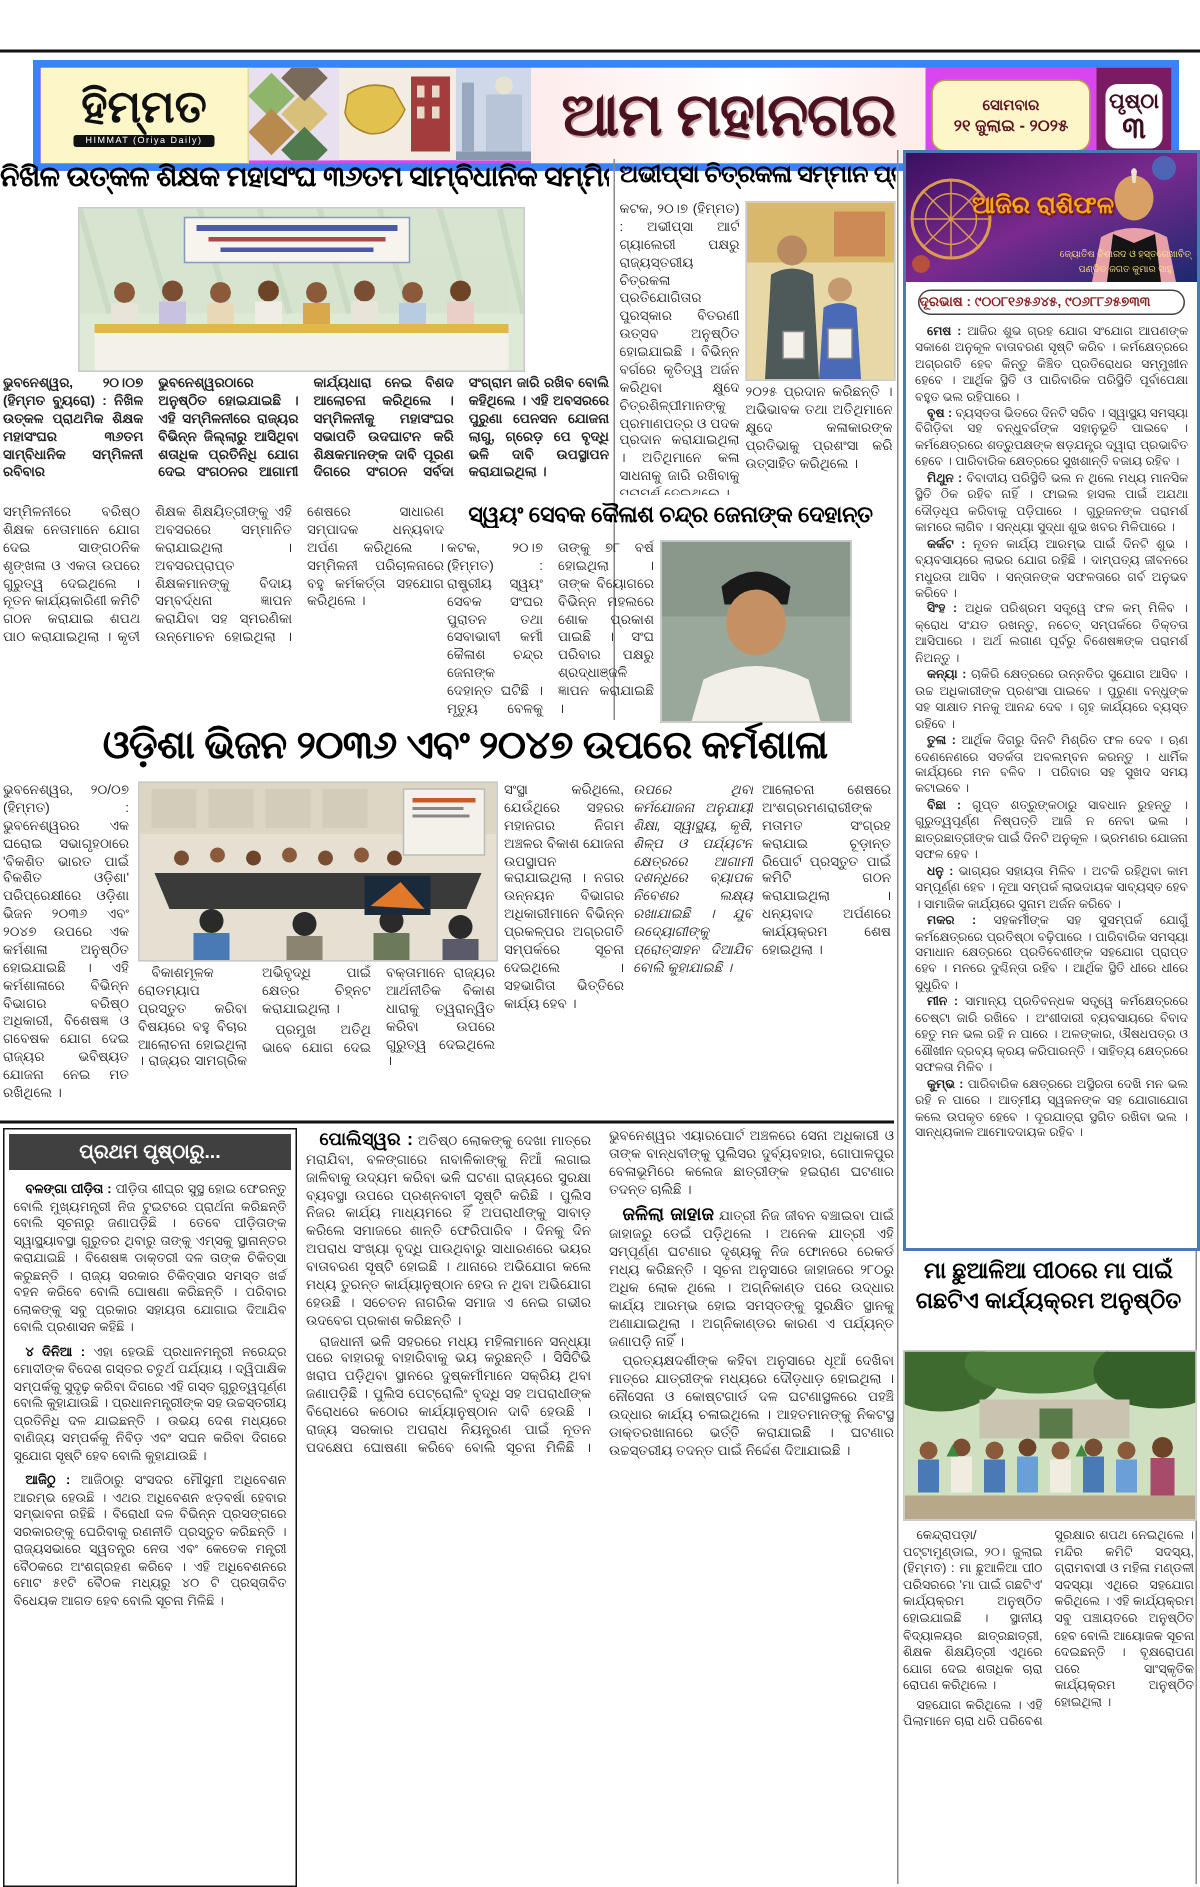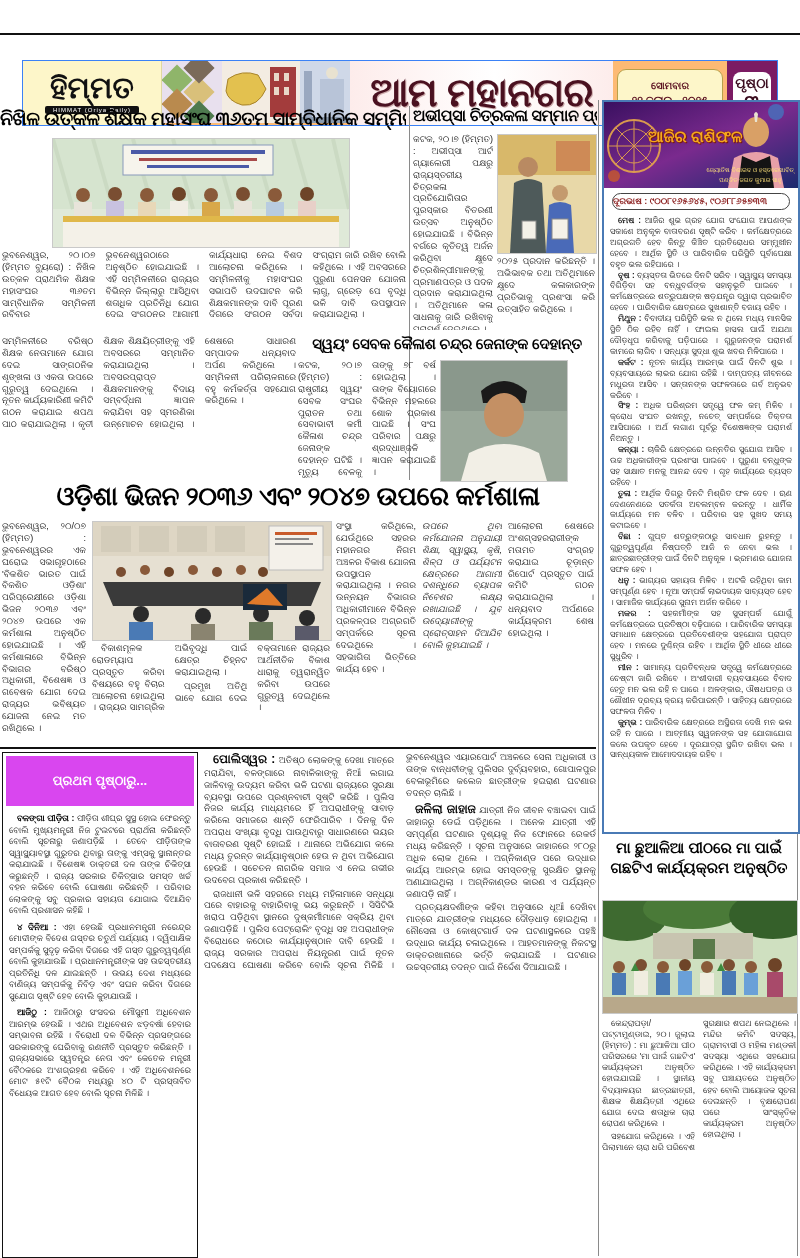--- a/index.html
+++ b/index.html
@@ -2,21 +2,21 @@
 <html><head>
 <meta charset="utf-8">
 <style>
   html,body{margin:0;padding:0;background:#ffffff;}
   #page{position:relative;width:800px;height:1258px;background:#ffffff;overflow:hidden;
         font-family:"Liberation Sans","DejaVu Sans",sans-serif;color:#1b1b1b;}
   .abs{position:absolute;}
   .rule{background:#111;}
   .vrule{background:#8a8a8a;}
   
-  .masthead{display:flex;border:1px solid #3b82f6;background:#fdba74;overflow:hidden;margin-top:20px;}
+  .masthead{display:flex;border:5px solid #3b82f6;background:#d946ef;overflow:hidden;}
   .logo{width:138px;background:#fdf6c9;display:flex;flex-direction:column;align-items:center;justify-content:center;border-right:1px solid #e0d8a0;}
   .logo-title{font-size:30px;font-weight:bold;color:#111;line-height:1;}
   .logo-sub{margin-top:3px;background:#111;color:#fff;font-size:6px;padding:1px 8px;letter-spacing:1px;border-radius:2px;}
   .collage{width:188px;height:100%;}
   .title-wrap{flex:1;display:flex;align-items:center;justify-content:center;
      background:linear-gradient(90deg,#fdeceb 0%,#ffffff 55%,#fdeceb 100%);}
   .paper-title{font-size:40px;font-weight:bold;color:#4a1120;letter-spacing:-1px;text-shadow:1px 1px 0 #caa;}
   .datebox{width:104px;margin:8px 4px;background:#fdf6c9;border:1px solid #b9a14a;border-radius:9px;
      display:flex;flex-direction:column;align-items:center;justify-content:center;color:#5a1020;font-weight:bold;}
   .datebox .d1{font-size:10px;} .datebox .d2{font-size:11px;margin-top:2px;}
@@ -27,28 +27,28 @@
   .headline{font-weight:bold;color:#000;text-align:center;white-space:nowrap;overflow:hidden;}
   .h-left{font-size:19px;letter-spacing:-0.5px;}
   .h-abh{font-size:16px;letter-spacing:-0.5px;}
   .h-death{font-size:15px;letter-spacing:-0.3px;}
   .h-ws{font-size:26px;letter-spacing:-0.5px;}
   .h-maa{font-size:15px;white-space:normal;line-height:1.3;}
   .body-txt{font-size:9px;line-height:1.32;text-align:justify;overflow:hidden;color:#222;}
   .body-txt p{margin:0 0 2px 0;text-indent:9px;}
   .cols2{column-count:2;column-gap:10px;}
   .cols3{column-count:3;column-gap:10px;}
-  .cols4{column-count:4;column-gap:10px;}
+  .cols4{column-count:4;column-gap:10px;font-weight:bold;}
   .lead{font-weight:bold;font-size:12px;color:#000;}
   .lead-sm{font-weight:bold;color:#000;}
   .photo{overflow:hidden;border:1px solid #c9c9c9;background:#ddd;}
   .photo svg{display:block;}
   
   .fpbox{border:1px solid #111;background:#fff;overflow:hidden;}
-  .fpbox-head{background:#d946ef;color:#fff;font-weight:bold;font-size:13px;text-align:center;padding:17px 0;margin:3px;}
+  .fpbox-head{background:#404040;color:#fff;font-weight:bold;font-size:13px;text-align:center;padding:4px 0;margin:3px;}
   .fpbox-body{padding:4px 6px;font-size:8.6px;line-height:1.34;text-align:justify;overflow:hidden;}
   .fpbox-body p{margin:0 0 5px 0;text-indent:8px;}
   
   .rbox{border:2px solid #4a7ab5;background:#fff;overflow:hidden;}
   .rbanner{position:relative;width:100%;height:86px;overflow:hidden;}
   .rtitle{position:absolute;left:44px;top:26px;font-size:16px;font-weight:bold;color:#f6a81c;
           text-shadow:0 0 2px #7a1a10,1px 1px 0 #7a1a10;letter-spacing:0;}
   .rcred{position:absolute;right:4px;bottom:4px;text-align:center;color:#ffe27a;font-size:6.3px;line-height:1.5;}
   .rphone{margin:5px 8px 3px 8px;border:1px solid #444;border-radius:11px;text-align:left;
           font-size:9px;font-weight:bold;color:#8b1e1e;padding:2px 0;}
@@ -173,21 +173,21 @@
       <rect width="126" height="120" fill="#9aa89a"></rect>
       <rect x="0" y="0" width="126" height="50" fill="#8a988c"></rect>
       <g>
         <path d="M40 30 Q63 10 86 30 L84 42 L42 42 Z" fill="#1a1a1a"></path>
         <ellipse cx="63" cy="54" rx="20" ry="22" fill="#c49064"></ellipse>
         <path d="M20 120 L28 92 Q63 74 98 92 L106 120 Z" fill="#f2efe6"></path>
       </g>
     </svg>
   </div>
 
-  <div class="abs headline h-ws" style="left:0;top:481px;width:596px;">ଓଡ଼ିଶା ଭିଜନ ୨୦୩୬ ଏବଂ ୨୦୪୭ ଉପରେ କର୍ମଶାଳା</div>
+  <div class="abs headline h-ws" style="left:12px;top:481px;width:596px;">ଓଡ଼ିଶା ଭିଜନ ୨୦୩୬ ଏବଂ ୨୦୪୭ ଉପରେ କର୍ମଶାଳା</div>
   <div class="abs body-txt" style="left:2px;top:521px;width:84px;height:224px;">ଭୁବନେଶ୍ୱର, ୨୦/୦୭ (ହିମ୍ମତ) : ଭୁବନେଶ୍ୱରର ଏକ ଘରୋଇ ସଭାଗୃହଠାରେ 'ବିକଶିତ ଭାରତ ପାଇଁ ବିକଶିତ ଓଡ଼ିଶା' ପରିପ୍ରେକ୍ଷୀରେ ଓଡ଼ିଶା ଭିଜନ ୨୦୩୬ ଏବଂ ୨୦୪୭ ଉପରେ ଏକ କର୍ମଶାଳା ଅନୁଷ୍ଠିତ ହୋଇଯାଇଛି । ଏହି କର୍ମଶାଳାରେ ବିଭିନ୍ନ ବିଭାଗର ବରିଷ୍ଠ ଅଧିକାରୀ, ବିଶେଷଜ୍ଞ ଓ ଗବେଷକ ଯୋଗ ଦେଇ ରାଜ୍ୟର ଭବିଷ୍ୟତ ଯୋଜନା ନେଇ ମତ ରଖିଥିଲେ ।</div>
   <div class="abs photo" style="left:92px;top:521px;width:238px;height:118px;">
     <svg width="238" height="118" viewBox="0 0 238 118" preserveAspectRatio="none">
       <rect width="238" height="118" fill="#e6e0d2"></rect>
       <rect x="0" y="0" width="238" height="34" fill="#ded6c4"></rect>
       <g opacity="0.7">
           <rect x="8" y="4" width="30" height="26" fill="#cfc8b6"></rect>
           <rect x="46" y="4" width="30" height="26" fill="#cfc8b6"></rect>
           <rect x="84" y="4" width="30" height="26" fill="#cfc8b6"></rect>
           <rect x="122" y="4" width="30" height="26" fill="#cfc8b6"></rect>
@@ -217,21 +217,21 @@
       <rect x="150" y="62" width="44" height="26" fill="#1a2a3a"></rect>
       <path d="M154 82 L174 66 L190 84 Z" fill="#e07a2a"></path>
     </svg>
   </div>
   <div class="abs body-txt cols3" style="left:92px;top:643px;width:238px;height:102px;">
     <p><span>ବିକାଶମୂଳକ ରୋଡମ୍ୟାପ ପ୍ରସ୍ତୁତ କରିବା ବିଷୟରେ ବହୁ ବିଚାର ଆଲୋଚନା ହୋଇଥିଲା । ରାଜ୍ୟର ସାମଗ୍ରିକ ଅଭିବୃଦ୍ଧି ପାଇଁ କ୍ଷେତ୍ର ଚିହ୍ନଟ କରାଯାଇଥିଲା ।</span></p>
     <p><span>ପ୍ରମୁଖ ଅତିଥି ଭାବେ ଯୋଗ ଦେଇ ବକ୍ତାମାନେ ରାଜ୍ୟର ଆର୍ଥନୀତିକ ବିକାଶ ଧାରାକୁ ତ୍ୱରାନ୍ୱିତ କରିବା ଉପରେ ଗୁରୁତ୍ୱ ଦେଇଥିଲେ ।</span></p>
   </div>
   <div class="abs body-txt" style="left:336px;top:521px;width:80px;height:224px;">ସଂସ୍ଥା କରିଥିଲେ, ଯେଉଁଥିରେ ସହରର ମହାନଗର ନିଗମ ଅଞ୍ଚଳର ବିକାଶ ଯୋଜନା ଉପସ୍ଥାପନ କରାଯାଇଥିଲା । ନଗର ଉନ୍ନୟନ ବିଭାଗର ଅଧିକାରୀମାନେ ବିଭିନ୍ନ ପ୍ରକଳ୍ପର ଅଗ୍ରଗତି ସମ୍ପର୍କରେ ସୂଚନା ଦେଇଥିଲେ । ସହଭାଗିତା ଭିତ୍ତିରେ କାର୍ଯ୍ୟ ହେବ ।</div>
   <div class="abs body-txt" style="left:422px;top:521px;width:80px;height:224px;font-style:italic;">ଉପରେ ଥିବା କର୍ମଯୋଜନା ଅନୁଯାୟୀ ଶିକ୍ଷା, ସ୍ୱାସ୍ଥ୍ୟ, କୃଷି, ଶିଳ୍ପ ଓ ପର୍ଯ୍ୟଟନ କ୍ଷେତ୍ରରେ ଆଗାମୀ ଦଶନ୍ଧିରେ ବ୍ୟାପକ ନିବେଶର ଲକ୍ଷ୍ୟ ରଖାଯାଇଛି । ଯୁବ ଉଦ୍ୟୋଗୀଙ୍କୁ ପ୍ରୋତ୍ସାହନ ଦିଆଯିବ ବୋଲି କୁହାଯାଇଛି ।</div>
-  <div class="abs body-txt" style="left:508px;top:521px;width:86px;height:224px;">ଆଲୋଚନା ଶେଷରେ ଅଂଶଗ୍ସହରରାରୀଙ୍କ ମତାମତ ସଂଗ୍ରହ କରାଯାଇ ଚୂଡ଼ାନ୍ତ ରିପୋର୍ଟ ପ୍ରସ୍ତୁତ ପାଇଁ କମିଟି ଗଠନ କରାଯାଇଥିଲା । ଧନ୍ୟବାଦ ଅର୍ପଣରେ କାର୍ଯ୍ୟକ୍ରମ ଶେଷ ହୋଇଥିଲା ।</div>
+  <div class="abs body-txt" style="left:508px;top:521px;width:86px;height:224px;">ଆଲୋଚନା ଶେଷରେ ଅଂଶଗ୍ରମଣରାରୀଙ୍କ ମତାମତ ସଂଗ୍ରହ କରାଯାଇ ଚୂଡ଼ାନ୍ତ ରିପୋର୍ଟ ପ୍ରସ୍ତୁତ ପାଇଁ କମିଟି ଗଠନ କରାଯାଇଥିଲା । ଧନ୍ୟବାଦ ଅର୍ପଣରେ କାର୍ଯ୍ୟକ୍ରମ ଶେଷ ହୋଇଥିଲା ।</div>
 
   <div class="abs rule" style="left:0;top:747px;width:596px;height:2px;"></div>
 
   <div class="abs fpbox" style="left:2px;top:752px;width:194px;height:504px;">
     <div class="fpbox-head">ପ୍ରଥମ ପୃଷ୍ଠାରୁ...</div>
     <div class="fpbox-body" style="height:460px;">
       <p><b class="lead-sm">ବଳଙ୍ଗା ପୀଡ଼ିତା :</b> <span>ପୀଡ଼ିତା ଶୀଘ୍ର ସୁସ୍ଥ ହୋଇ ଫେରନ୍ତୁ ବୋଲି ମୁଖ୍ୟମନ୍ତ୍ରୀ ନିଜ ଟୁଇଟରେ ପ୍ରାର୍ଥନା କରିଛନ୍ତି ବୋଲି ସୂଚନାରୁ ଜଣାପଡ଼ିଛି । ତେବେ ପୀଡ଼ିତାଙ୍କ ସ୍ୱାସ୍ଥ୍ୟାବସ୍ଥା ଗୁରୁତର ଥିବାରୁ ତାଙ୍କୁ ଏମ୍ସକୁ ସ୍ଥାନାନ୍ତର କରାଯାଇଛି । ବିଶେଷଜ୍ଞ ଡାକ୍ତରୀ ଦଳ ତାଙ୍କ ଚିକିତ୍ସା କରୁଛନ୍ତି । ରାଜ୍ୟ ସରକାର ଚିକିତ୍ସାର ସମସ୍ତ ଖର୍ଚ୍ଚ ବହନ କରିବେ ବୋଲି ଘୋଷଣା କରିଛନ୍ତି । ପରିବାର ଲୋକଙ୍କୁ ସବୁ ପ୍ରକାର ସହାୟତା ଯୋଗାଇ ଦିଆଯିବ ବୋଲି ପ୍ରଶାସନ କହିଛି ।</span></p>
       <p><b class="lead-sm">୪ ଦିନିଆ :</b> <span>ଏହା ହେଉଛି ପ୍ରଧାନମନ୍ତ୍ରୀ ନରେନ୍ଦ୍ର ମୋଦୀଙ୍କ ବିଦେଶ ଗସ୍ତର ଚତୁର୍ଥ ପର୍ଯ୍ୟାୟ । ଦ୍ୱିପାକ୍ଷିକ ସମ୍ପର୍କକୁ ସୁଦୃଢ଼ କରିବା ଦିଗରେ ଏହି ଗସ୍ତ ଗୁରୁତ୍ୱପୂର୍ଣ୍ଣ ବୋଲି କୁହାଯାଉଛି । ପ୍ରଧାନମନ୍ତ୍ରୀଙ୍କ ସହ ଉଚ୍ଚସ୍ତରୀୟ ପ୍ରତିନିଧି ଦଳ ଯାଇଛନ୍ତି । ଉଭୟ ଦେଶ ମଧ୍ୟରେ ବାଣିଜ୍ୟ ସମ୍ପର୍କକୁ ନିବିଡ଼ ଏବଂ ସଘନ କରିବା ଦିଗରେ ସୁଯୋଗ ସୃଷ୍ଟି ହେବ ବୋଲି କୁହାଯାଉଛି ।</span></p>
       <p><b class="lead-sm">ଆଜିଠୁ :</b> <span>ଆଜିଠାରୁ ସଂସଦର ମୌସୁମୀ ଅଧିବେଶନ ଆରମ୍ଭ ହେଉଛି । ଏଥର ଅଧିବେଶନ ଝଡ଼ବର୍ଷା ହେବାର ସମ୍ଭାବନା ରହିଛି । ବିରୋଧୀ ଦଳ ବିଭିନ୍ନ ପ୍ରସଙ୍ଗରେ ସରକାରଙ୍କୁ ଘେରିବାକୁ ରଣନୀତି ପ୍ରସ୍ତୁତ କରିଛନ୍ତି । ରାଜ୍ୟସଭାରେ ସ୍ୱତନ୍ତ୍ର ନେତା ଏବଂ କେତେକ ମନ୍ତ୍ରୀ ବୈଠକରେ ଅଂଶଗ୍ରହଣ କରିବେ । ଏହି ଅଧିବେଶନରେ ମୋଟ ୫୧ଟି ବୈଠକ ମଧ୍ୟରୁ ୪୦ ଟି ପ୍ରସ୍ତାବିତ ବିଧେୟକ ଆଗତ ହେବ ବୋଲି ସୂଚନା ମିଳିଛି ।</span></p>
     </div>

